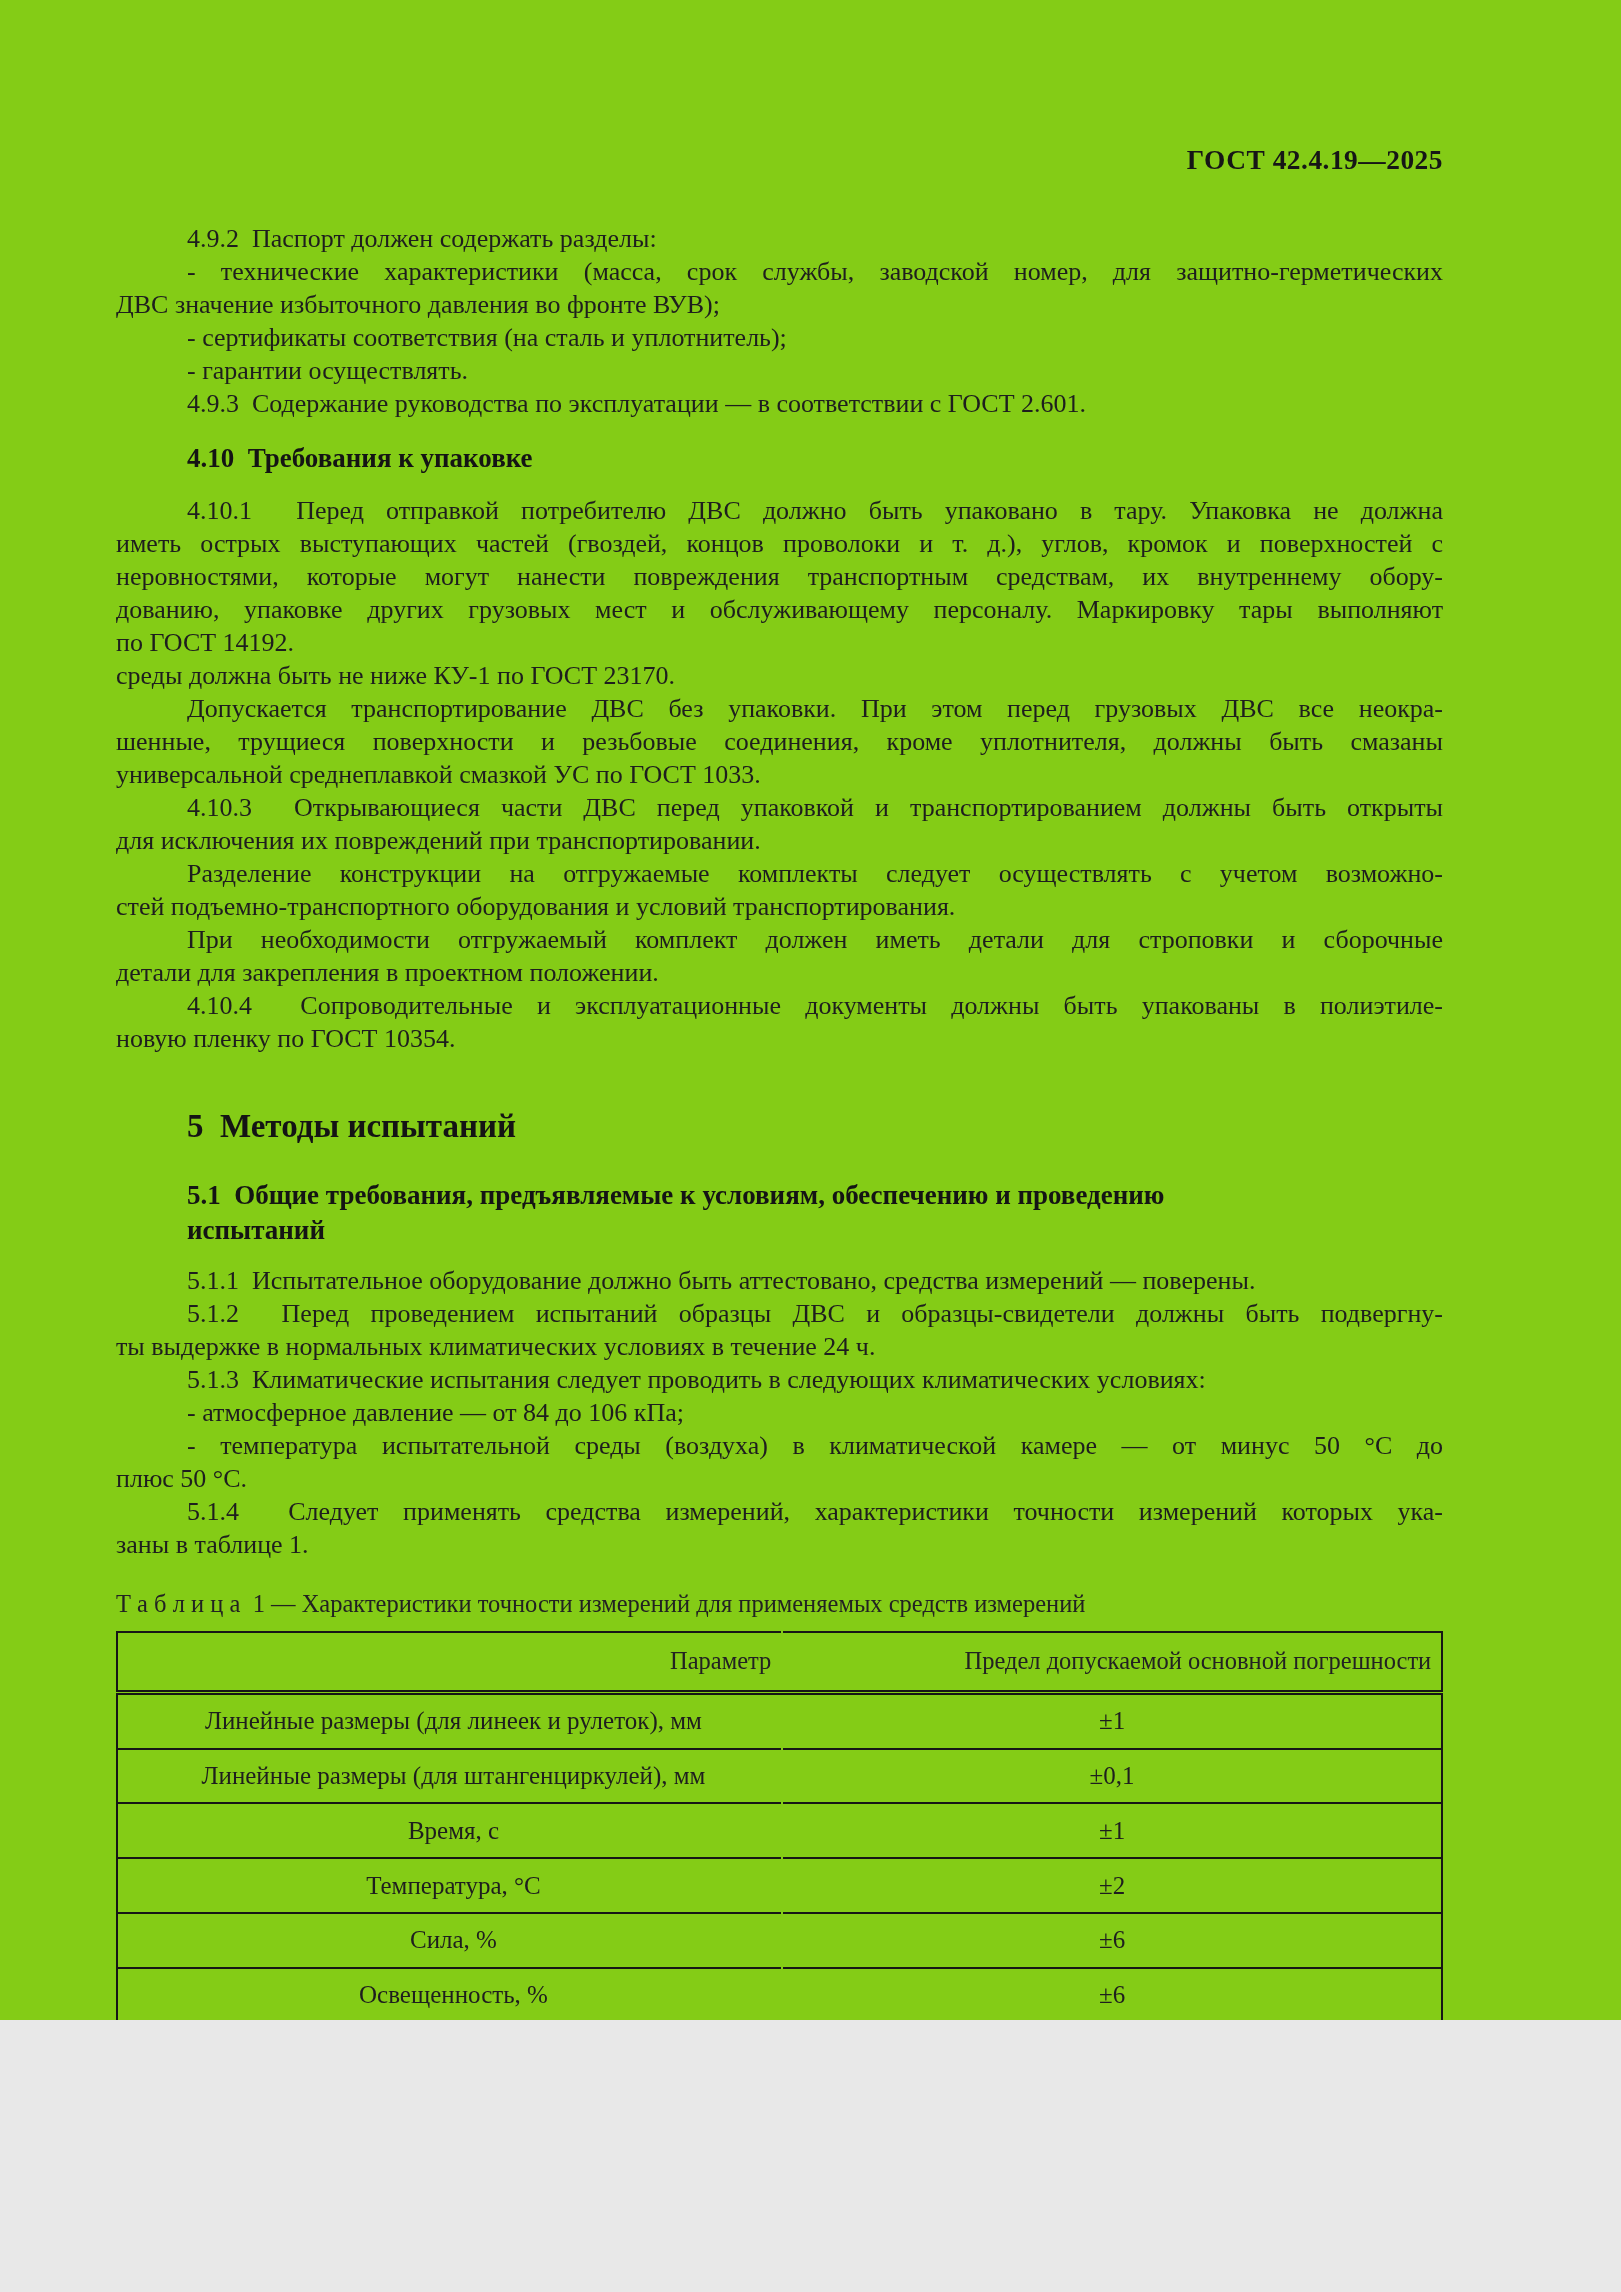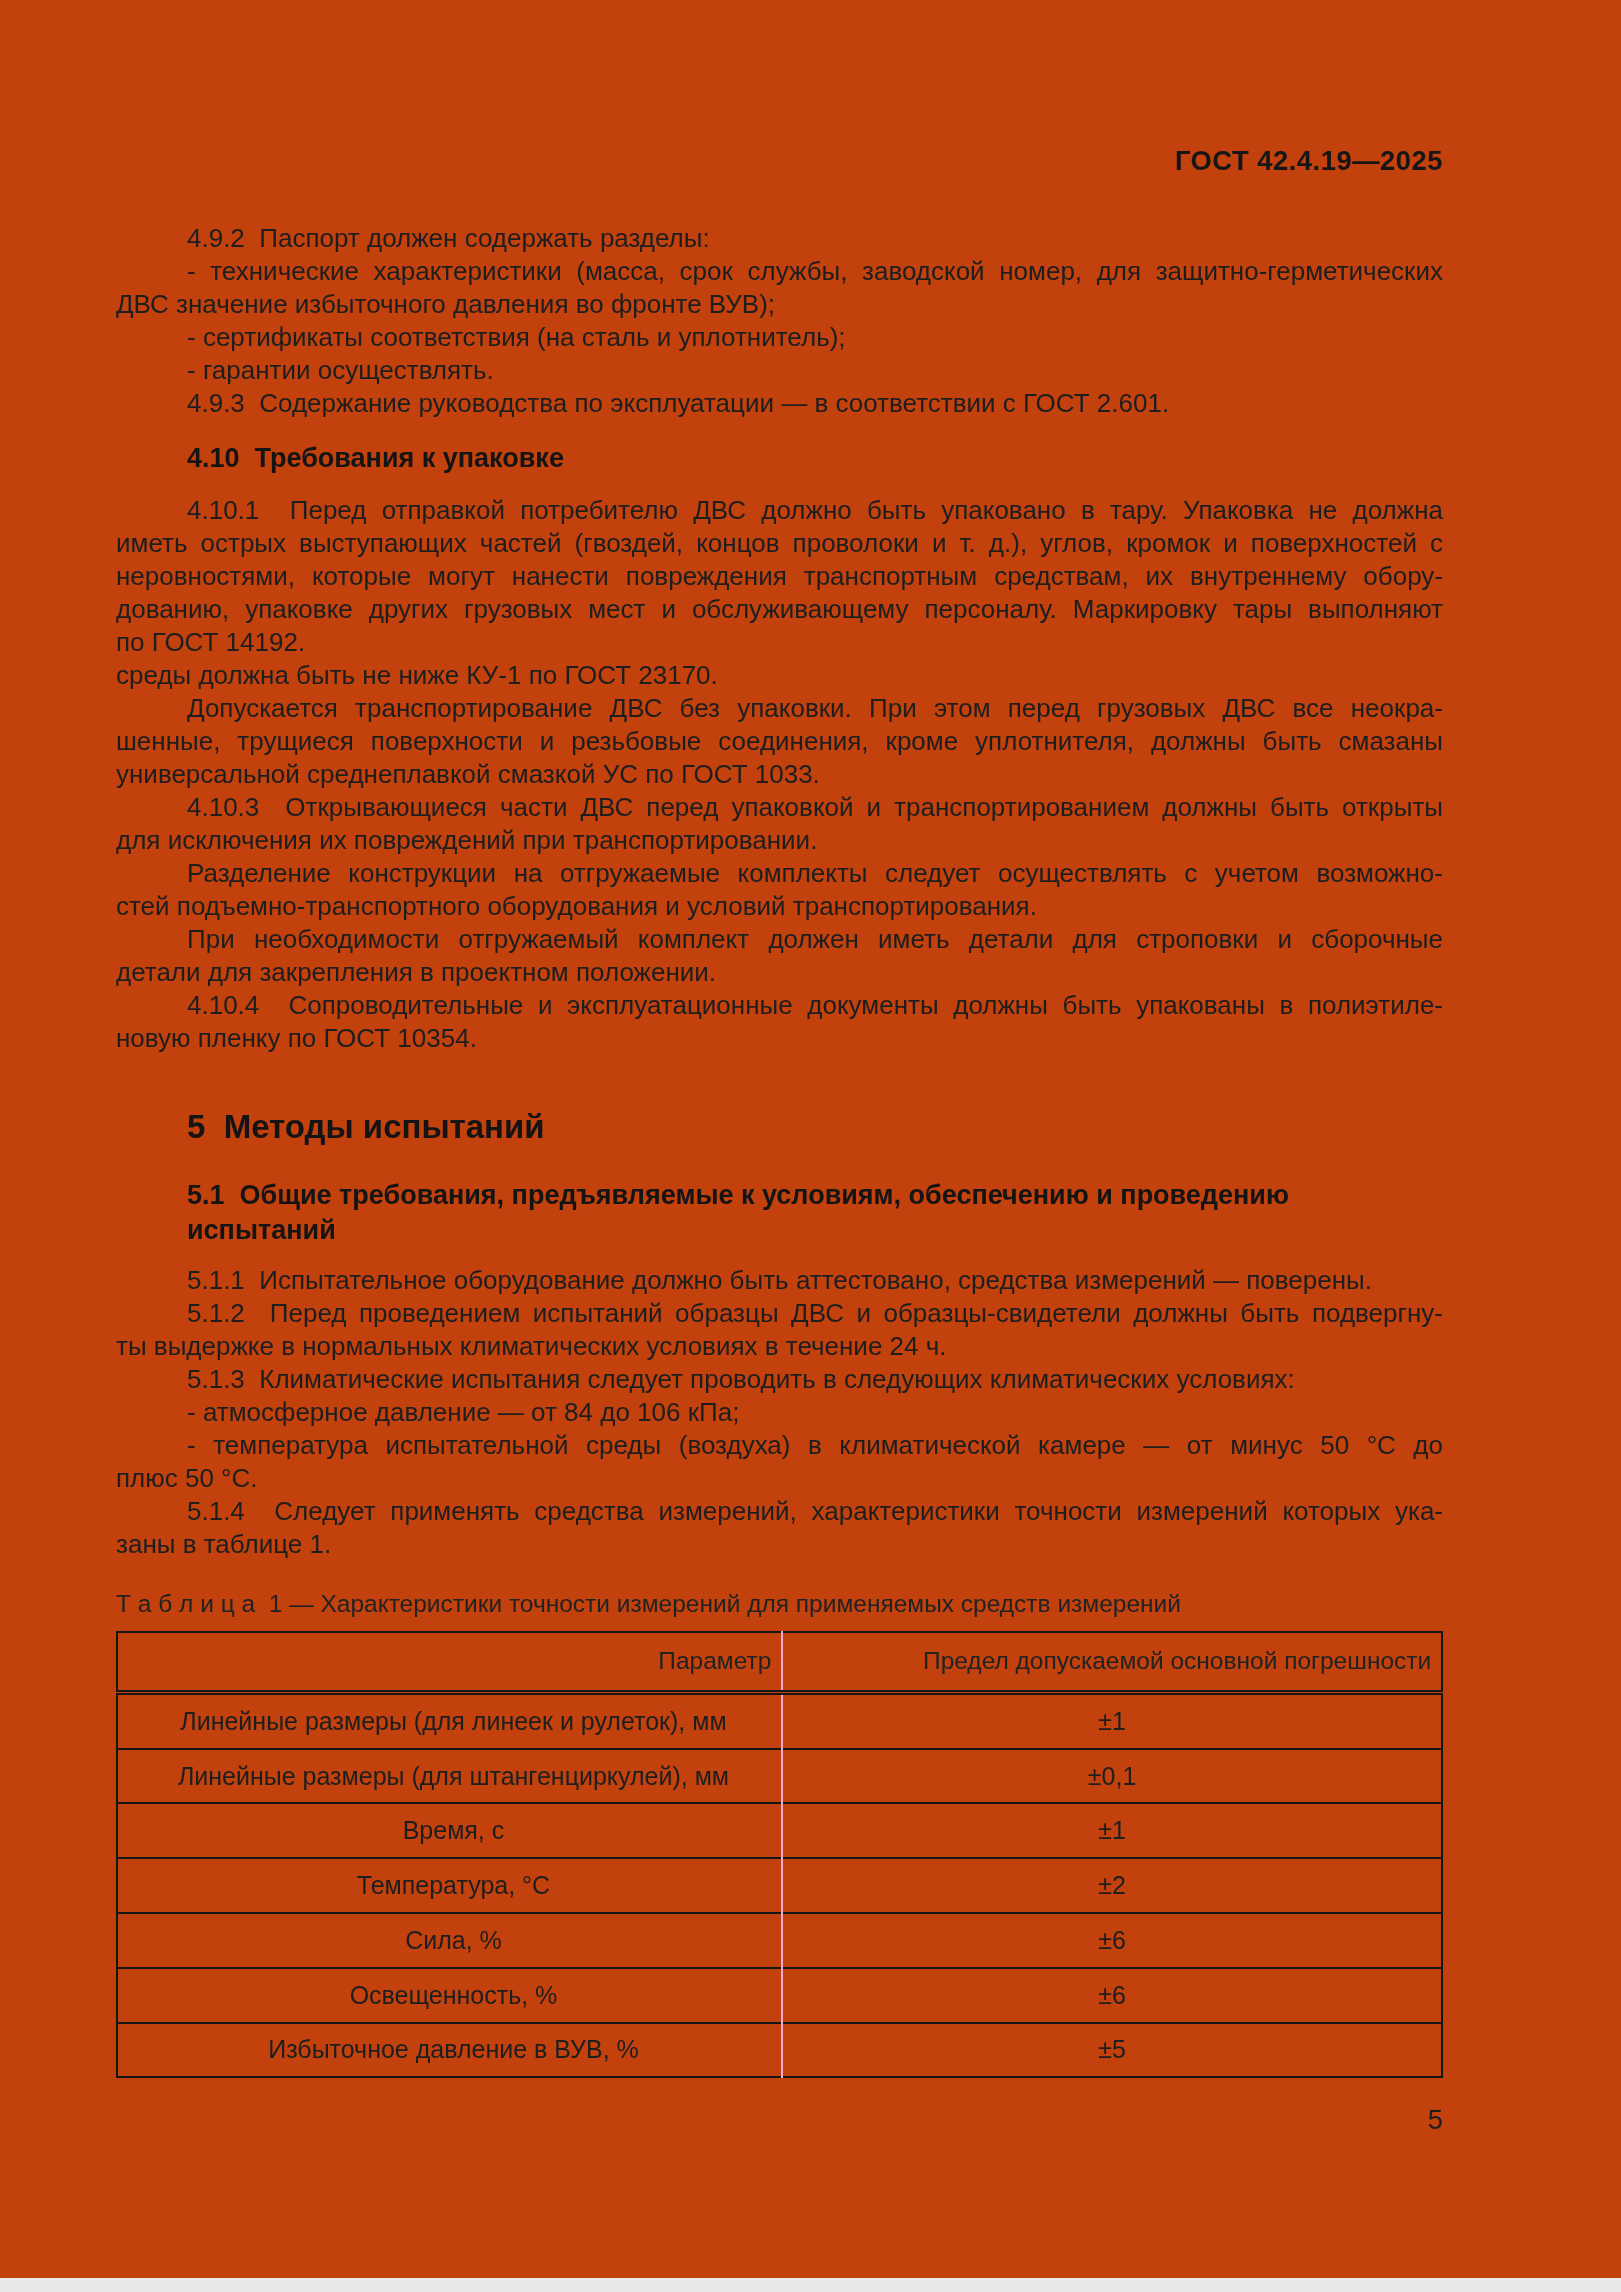--- a/index.html
+++ b/index.html
@@ -1,20 +1,20 @@
 <!DOCTYPE html>
 <html lang="ru"><head>
 <meta charset="utf-8">
 <style>
   html,body{margin:0;padding:0;background:#e8e8e8;}
   .page{
     position:relative;
-    width:1621px;height:2278px;
-    background:#c2410c;
-    font-family:Liberation Sans, sans-serif;
+    width:1621px;height:2020px;
+    background:#84cc16;
+    font-family:Liberation Serif, serif;
     color:#1c1c1c;
     overflow:hidden;
   }
   .doc-header{
     position:absolute;top:145px;right:178px;
     font-size:27.4px;font-weight:bold;letter-spacing:0.5px;
     color:#161616;
   }
   .content{
     position:absolute;left:116px;top:222px;width:1327px;
@@ -51,21 +51,21 @@
     padding:3.9px 9.8px;
   }
   table.gost td{
     font-size:25px;color:#1e1e1e;
     height:45px;vertical-align:middle;
     padding:3.9px 9.8px;
   }
   table.gost col.c1{width:50.2%;}
   table.gost td:first-child{text-align:center;padding-left:17.6px;}
   table.gost td:last-child{text-align:center;}
-  table.gost th + th, table.gost td + td{border-left:2px solid #f9a8d4;}
+  table.gost th + th, table.gost td + td{border-left:2px solid #84cc16;}
   table.gost tbody tr + tr td{border-top:2.9px solid #161616;}
   .footer{
     width:100%;text-align:right;
     font-size:27.4px;color:#1e1e1e;
     margin-top:25.5px;padding-right:2px;
   }
 </style>
 </head>
 <body>
 

